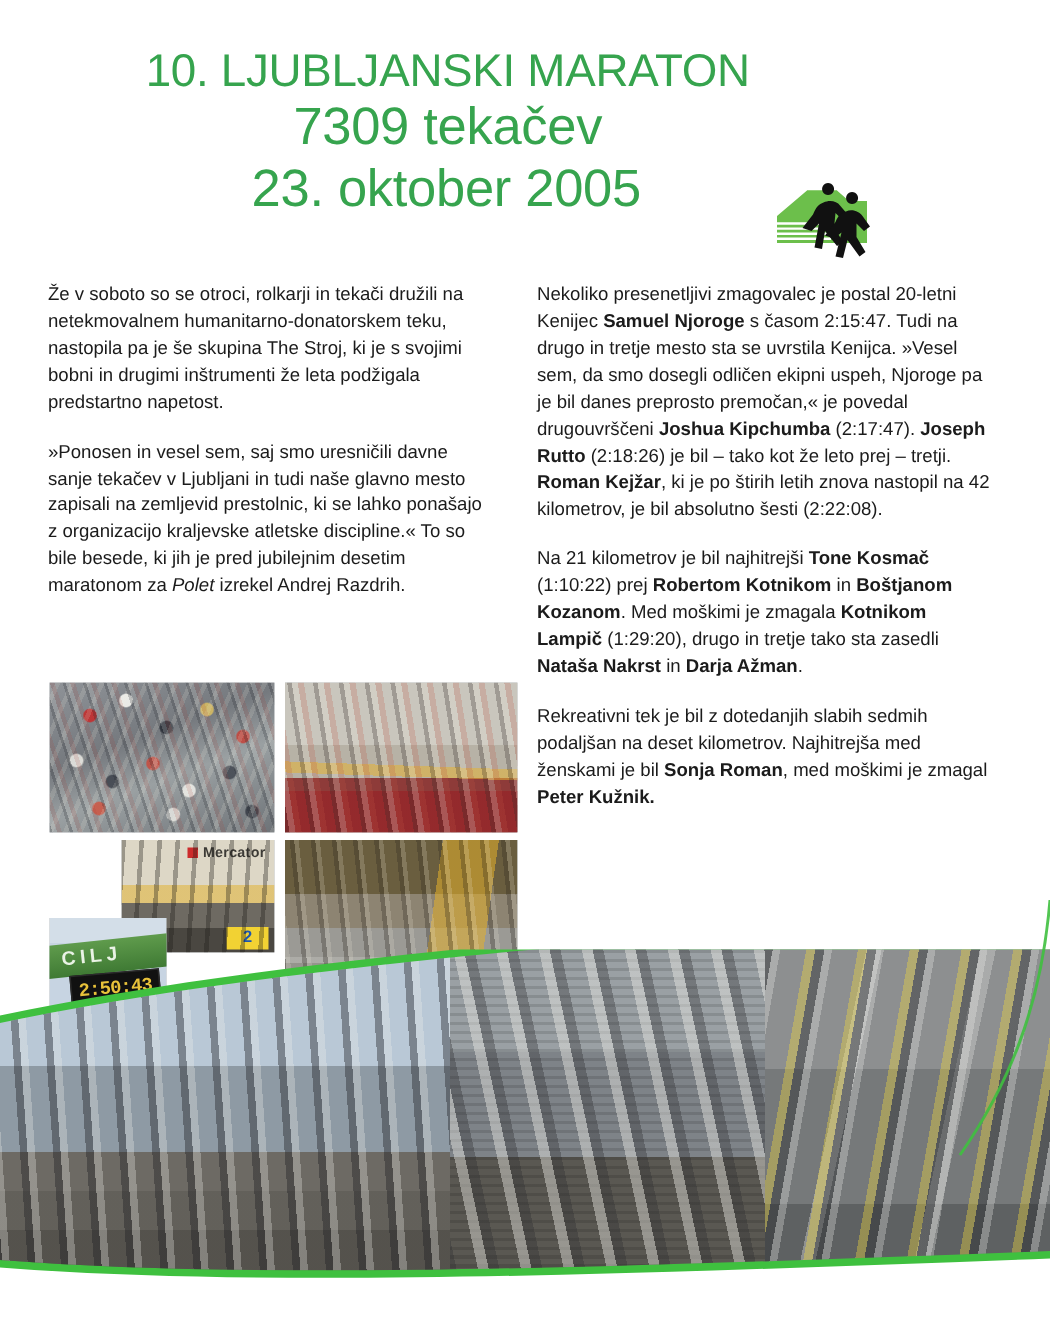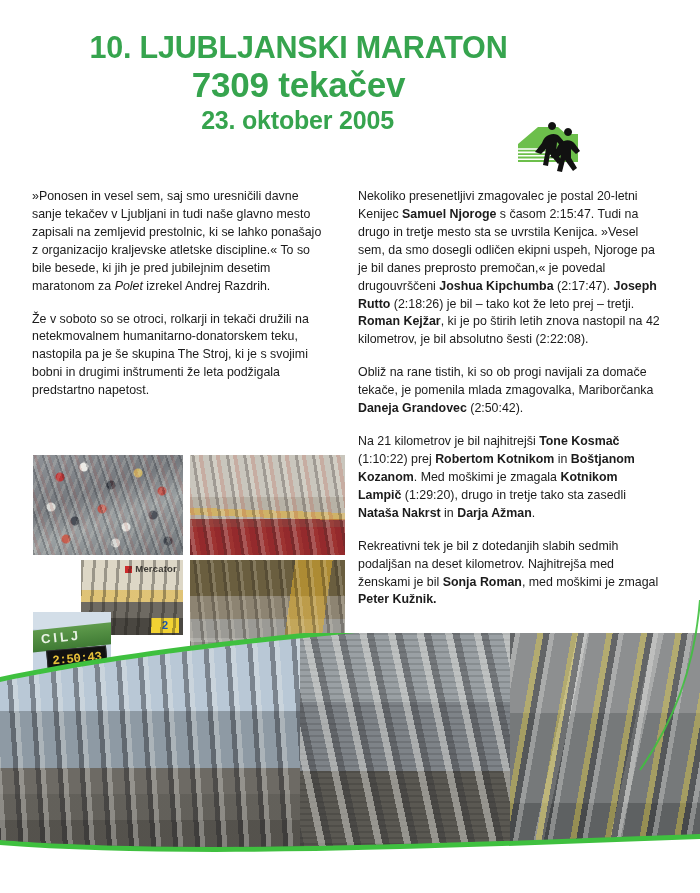--- a/index.html
+++ b/index.html
@@ -30,28 +30,28 @@
   }
   .title-block {
     position: absolute;
     left: 0;
     top: 0;
     width: 595px;
     text-align: center;
   }
   .title-line {
     color: #36a44e;
-    font-weight: bold;
+    font-weight: normal;
     letter-spacing: -0.2px;
     line-height: 1.16;
     white-space: nowrap;
   }
   .title-line.l1 { font-size: 30.5px; padding-left: 2px; }
   .title-line.l2 { font-size: 35px; padding-left: 2px; }
-  .title-line.l3 { font-size: 25px; padding-left: 0; }
+  .title-line.l3 { font-size: 35px; padding-left: 0; }
 
   
   .logo {
     position: absolute;
     left: 508px;
     top: 88px;
     width: 82px;
     height: 68px;
   }
 
@@ -309,28 +309,27 @@
           <path d="M41 17 c4-2 9-1 11 2 l6 7 -4 3 -5-5 -1 10 6 9 -4 3 -8-10 -2 12 -5-1 3-16 -5 5 -6-2 7-9 c2-5 4-7 7-8 Z" fill="#111"></path>
 
           <path d="M60 18 a4 4 0 1 1 .1 0 Z" fill="#111"></path>
           <path d="M56 23 c4-2 9 0 11 3 l5 7 -4 3 -5-5 0 9 6 10 -4 3 -8-11 -3 12 -5-1 4-16 -5 4 -6-2 7-9 c2-5 4-6 7-7 Z" fill="#111"></path>
         </g>
       </svg>
     </div>
   </div>
 
   <div class="col col-left">
+    <p class="para">Že v soboto so se otroci, rolkarji in tekači družili na netekmovalnem humanitarno-donatorskem teku, nastopila pa je še skupina The Stroj, ki je s svojimi bobni in drugimi inštrumenti že leta podžigala predstartno napetost.</p>
     <p class="para"><span>»Ponosen in vesel sem, saj smo uresničili davne sanje tekačev v Ljubljani in tudi naše glavno mesto zapisali na zemljevid prestolnic, ki se lahko ponašajo z organizacijo kraljevske atletske discipline.« To so bile besede, ki jih je pred jubilejnim desetim maratonom za </span><i>Polet</i><span> izrekel Andrej Razdrih.</span></p>
-    <p class="para">Že v soboto so se otroci, rolkarji in tekači družili na netekmovalnem humanitarno-donatorskem teku, nastopila pa je še skupina The Stroj, ki je s svojimi bobni in drugimi inštrumenti že leta podžigala predstartno napetost.</p>
   </div>
 
   <div class="col col-right">
     <p class="para"><span>Nekoliko presenetljivi zmagovalec je postal 20-letni Kenijec </span><b>Samuel Njoroge</b><span> s časom 2:15:47. Tudi na drugo in tretje mesto sta se uvrstila Kenijca. »Vesel sem, da smo dosegli odličen ekipni uspeh, Njoroge pa je bil danes preprosto premočan,« je povedal drugouvrščeni </span><b>Joshua Kipchumba</b><span> (2:17:47). </span><b>Joseph Rutto</b><span> (2:18:26) je bil – tako kot že leto prej – tretji. </span><b>Roman Kejžar</b><span>, ki je po štirih letih znova nastopil na 42 kilometrov, je bil absolutno šesti (2:22:08).</span></p>
 
-    <p class="para"><span>Obliž na rane tistih, ki so ob progi navijali za domače tekače, je pomenila mlada zmagovalka, Mariborčanka </span><b>Daneja Grandovec</b><span> (2:50:42).</span></p>
 
     <p class="para"><span>Na 21 kilometrov je bil najhitrejši </span><b>Tone Kosmač</b><span> (1:10:22) prej </span><b>Robertom Kotnikom</b><span> in </span><b>Boštjanom Kozanom</b><span>. Med moškimi je zmagala </span><b>Kotnikom Lampič</b><span> (1:29:20), drugo in tretje tako sta zasedli </span><b>Nataša Nakrst</b><span> in </span><b>Darja Ažman</b><span>.</span></p>
 
     <p class="para"><span>Rekreativni tek je bil z dotedanjih slabih sedmih podaljšan na deset kilometrov. Najhitrejša med ženskami je bil </span><b>Sonja Roman</b><span>, med moškimi je zmagal </span><b>Peter Kužnik.</b><span></span></p>
   </div>
 
   <div class="collage">
 
     <div class="photo" style="left:33px; top:455px; width:150px; height:100px;">
       <div class="ph-inner ph-crowd" style="position:relative;"></div>

